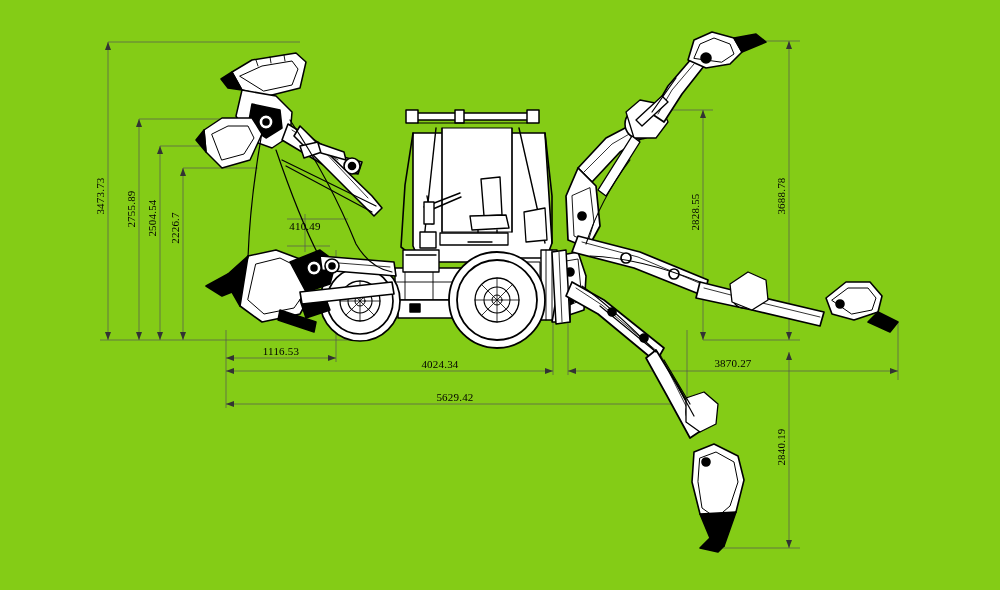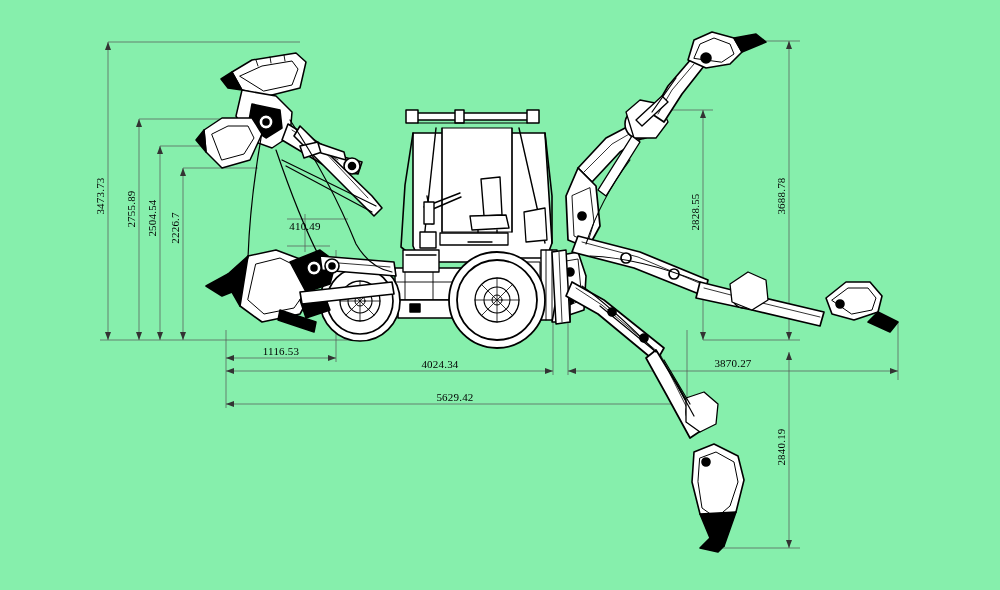--- a/index.html
+++ b/index.html
@@ -1,21 +1,21 @@
 <!DOCTYPE html>
 <html><head>
 <meta charset="utf-8">
 <style>
   html,body{margin:0;padding:0;background:#ffffff;}
   body{
     width:1000px;height:590px;overflow:hidden;
     font-family:"Liberation Serif",serif;
     color:#000;
   }
-  #stage{position:relative;width:1000px;height:590px;background:#86efac;}
+  #stage{position:relative;width:1000px;height:590px;background:#84cc16;}
   #stage svg{position:absolute;left:0;top:0;}
   .dimtext{
     font-family:"Liberation Serif",serif;
     font-size:11px;
     fill:#000;
     letter-spacing:0.2px;
   }
 </style>
 </head>
 <body>

